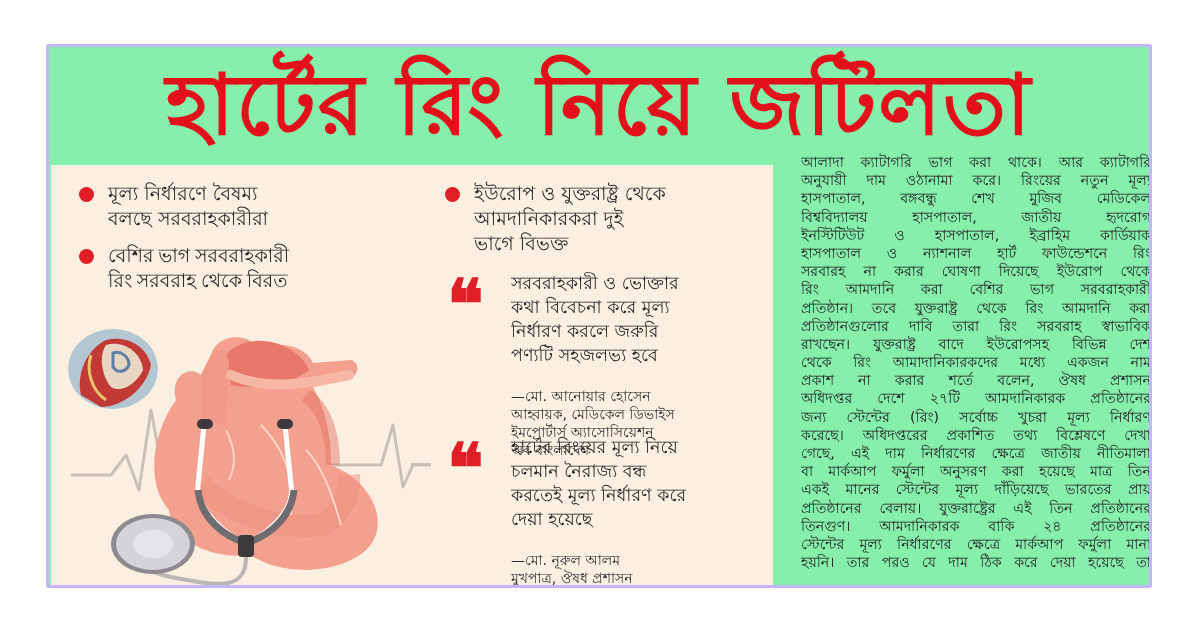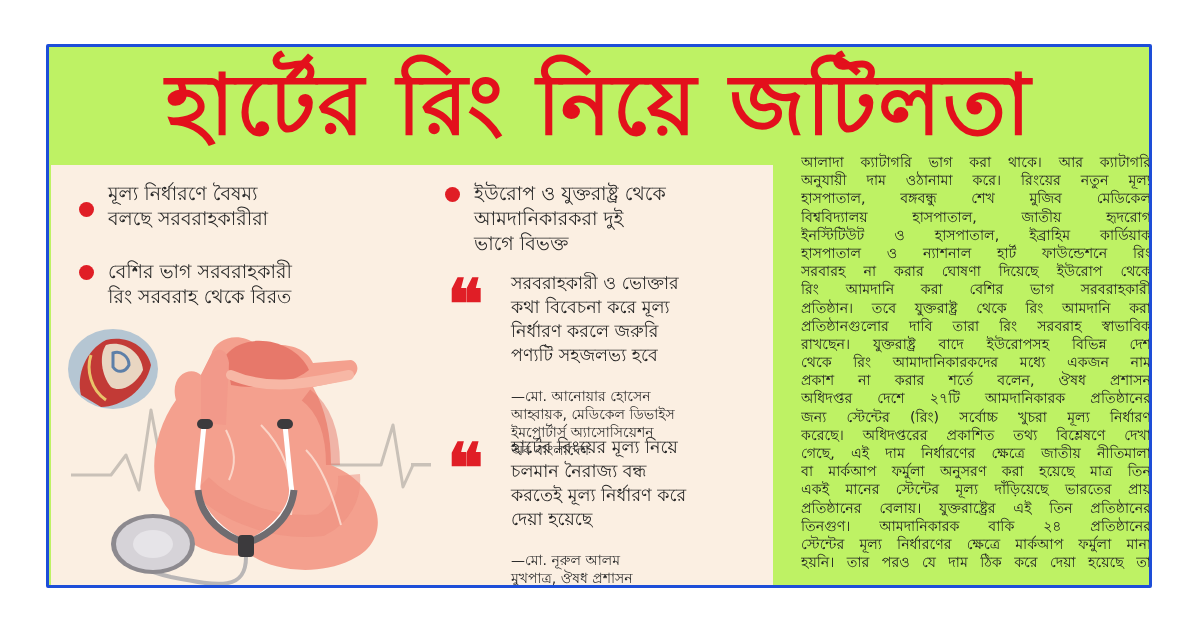--- a/index.html
+++ b/index.html
@@ -1,21 +1,21 @@
 <!DOCTYPE html>
 <html><head>
   <meta charset="utf-8">
   <style>
     * { box-sizing: border-box; margin: 0; padding: 0; }
     html, body { width: 1200px; height: 630px; background: #ffffff; overflow: hidden; }
     body { position: relative; font-family: "DejaVu Sans", "Liberation Sans", sans-serif; color: #1d1d1d; }
 
     .frame {
       position: absolute; left: 46px; top: 44px; width: 1106px; height: 544px;
-      border: 3px solid #1d4ed8; border-radius: 2px; overflow: hidden; background: #bef264;
+      border: 3px solid #c4b5fd; border-radius: 2px; overflow: hidden; background: #86efac;
     }
     .headline {
       position: absolute; left: 0; top: 2px; width: 100%; height: 112px;
       text-align: center; color: #e3101c; font-weight: bold;
       font-family: "DejaVu Serif", "Liberation Serif", serif;
       font-size: 84px; line-height: 112px; letter-spacing: 2px; white-space: nowrap;
     }
 
     .panel {
       position: absolute; left: 2px; top: 118px; width: 722px; height: 430px;
@@ -53,26 +53,26 @@
   </style>
 </head>
 <body>
 
 <div class="frame">
 
   <h1 class="headline">হার্টের রিং নিয়ে জটিলতা</h1>
 
   <div class="panel">
 
-    <div class="bullet" style="left:28px; top:16px; width:330px;align-items:center;">
+    <div class="bullet" style="left:28px; top:16px; width:330px;">
       <span class="dot"></span>
       <span class="bullet-text">মূল্য নির্ধারণে বৈষম্য
 বলছে সরবরাহকারীরা</span>
     </div>
-    <div class="bullet" style="left:28px; top:94px; width:330px;">
+    <div class="bullet" style="left:28px; top:78px; width:330px;font-family:Liberation Serif, serif;">
       <span class="dot"></span>
       <span class="bullet-text">বেশির ভাগ সরবরাহকারী
 রিং সরবরাহ থেকে বিরত</span>
     </div>
     <div class="bullet" style="left:394px; top:16px; width:310px;">
       <span class="dot"></span>
       <span class="bullet-text">ইউরোপ ও যুক্তরাষ্ট্র থেকে
 আমদানিকারকরা দুই
 ভাগে বিভক্ত</span>
     </div>

